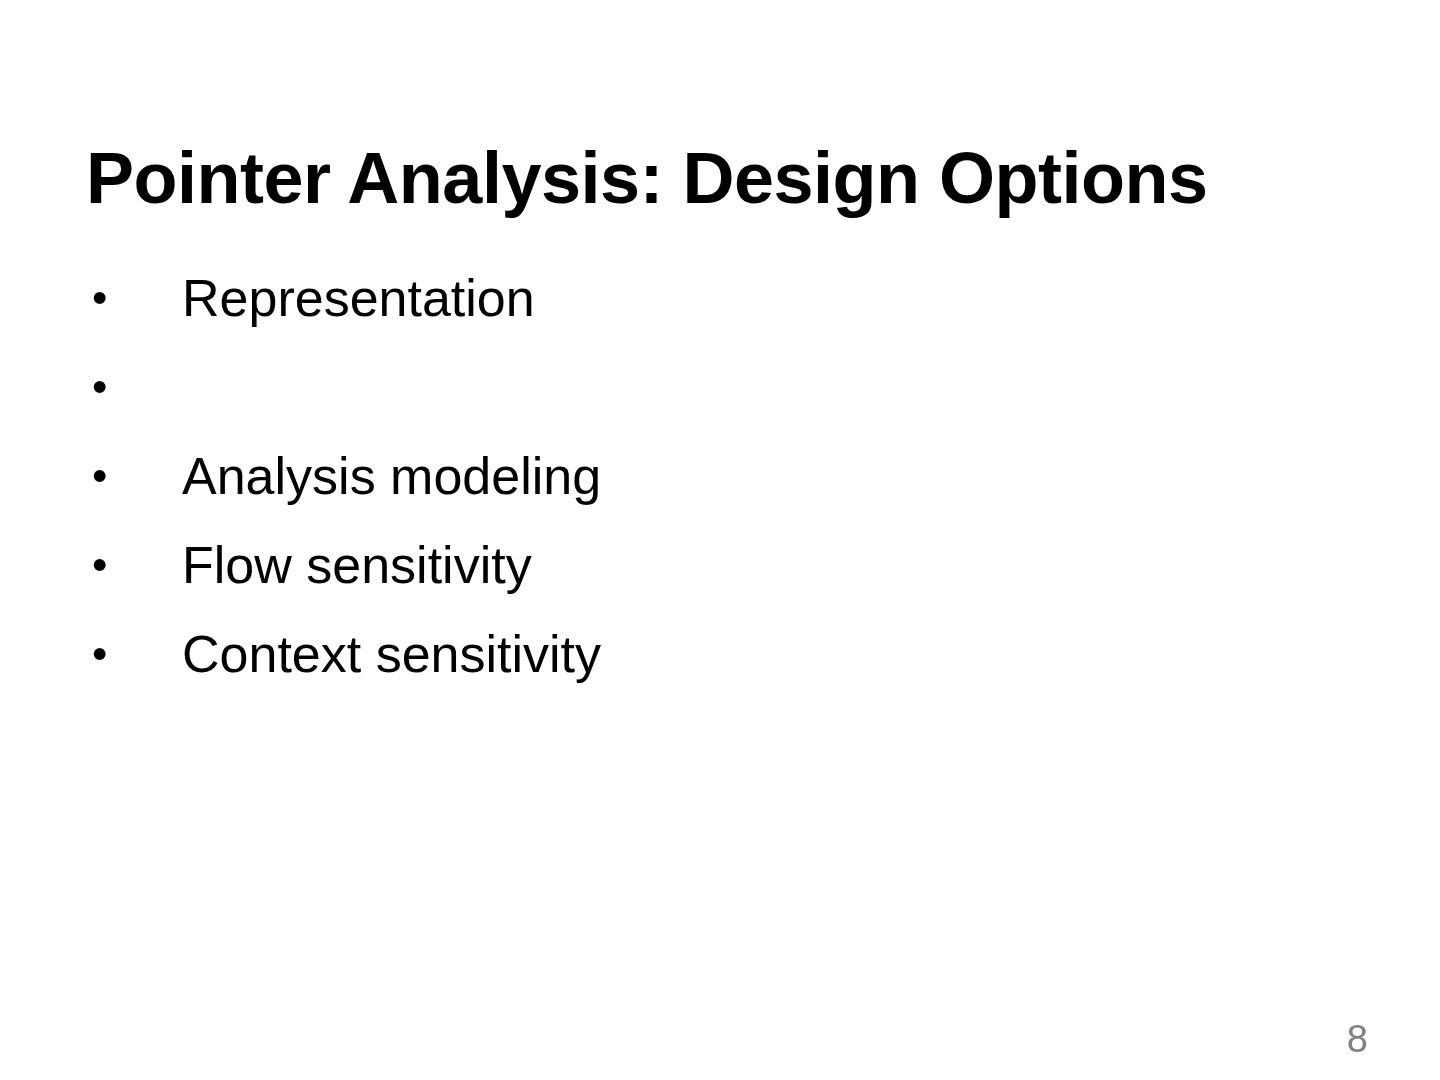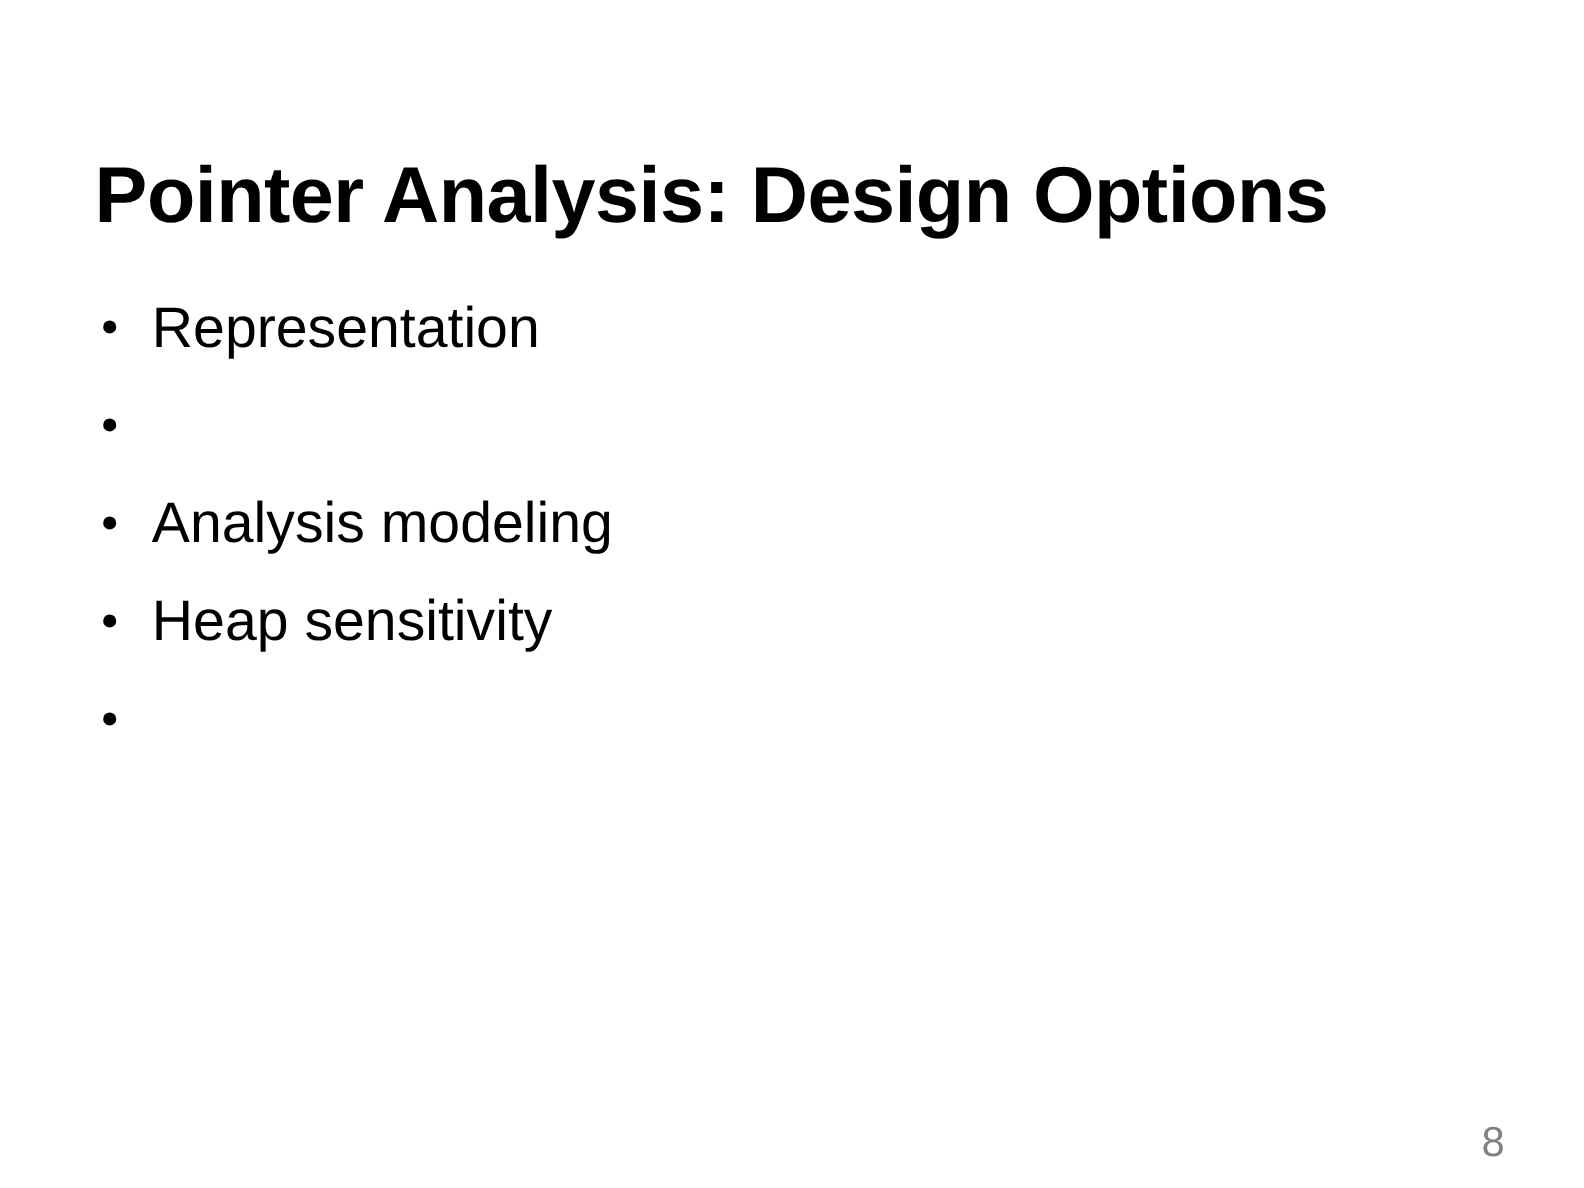--- a/index.html
+++ b/index.html
@@ -55,20 +55,21 @@
     width: 24px;
     height: 72px;
     line-height: 72px;
     font-size: 44px;
     color: #000000;
     text-align: left;
   }
   .bullet-text {
     display: inline-block;
     vertical-align: top;
+    margin-left: 44px;
   }
   .page-number {
     position: absolute;
     right: 72px;
     bottom: 22px;
     font-size: 38px;
     line-height: 1;
     color: #808080;
     text-align: right;
   }
@@ -91,24 +92,25 @@
       <span class="bullet-marker">•</span>
     </li>
 
     <li class="bullet-item">
       <span class="bullet-marker">•</span>
       <span class="bullet-text">Analysis modeling</span>
     </li>
 
     <li class="bullet-item">
       <span class="bullet-marker">•</span>
-      <span class="bullet-text">Heap sensitivity</span>
+      <span class="bullet-text">Flow sensitivity</span>
     </li>
 
     <li class="bullet-item">
       <span class="bullet-marker">•</span>
+      <span class="bullet-text">Context sensitivity</span>
     </li>
 
   </ul>
 
   <div class="page-number">8</div>
 
 </div>
 
 </body></html>

